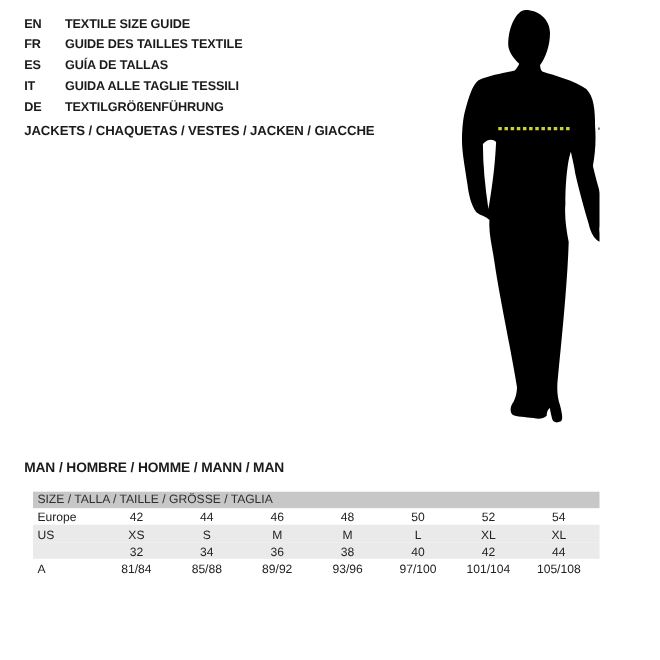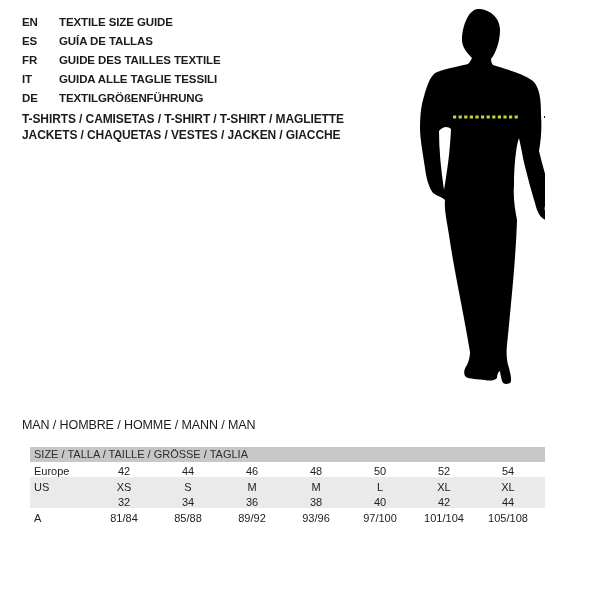--- a/index.html
+++ b/index.html
@@ -19,21 +19,21 @@
   .categories{position:absolute;left:22px;top:111px;font-size:12px;font-weight:700;line-height:16px;letter-spacing:-0.1px;}
   
   .figure{position:absolute;left:390px;top:0;width:210px;height:400px;}
   .figure svg{display:block;}
   .silhouette{fill:var(--c-body);}
   .cutout{fill:#ffffff;}
   .chest-line{stroke:var(--c-dash);stroke-width:3;stroke-dasharray:3.2 2.4;}
   .leader-line{stroke:var(--c-ink);stroke-width:2;stroke-dasharray:3.5 3;}
   .measure-text{font-family:"Liberation Sans",sans-serif;font-size:14px;fill:var(--c-ink);}
   
-  .section-title{position:absolute;left:22px;top:418px;font-size:12.5px;font-weight:400;letter-spacing:-0.1px;}
+  .section-title{position:absolute;left:22px;top:418px;font-size:12.5px;font-weight:700;letter-spacing:-0.1px;}
   
   .size-table{position:absolute;left:30px;top:447px;width:574px;font-size:11px;color:#222;}
   .st-header{height:15px;line-height:15px;background:var(--c-band);padding-left:4px;font-size:11px;color:#2e2e2e;}
   .st-row{display:flex;height:15.4px;align-items:flex-end;}
   .st-row.shaded{background:var(--c-stripe);}
   .st-label{width:58px;padding-left:4px;}
   .st-cell{flex:1;text-align:center;}
   
   .footnote{position:absolute;left:22px;top:547px;font-size:11.5px;font-weight:700;letter-spacing:-0.1px;}
 </style>
@@ -41,39 +41,38 @@
 <body>
 
 <div class="canvas">
 
   <div class="lang-list">
     <div class="lang-row">
       <span class="lang-code">EN</span>
       <span class="lang-label">TEXTILE SIZE GUIDE</span>
     </div>
     <div class="lang-row">
+      <span class="lang-code">FR</span>
+      <span class="lang-label">GUIDE DES TAILLES TEXTILE</span>
+    </div>
+    <div class="lang-row">
       <span class="lang-code">ES</span>
       <span class="lang-label">GUÍA DE TALLAS</span>
-    </div>
-    <div class="lang-row">
-      <span class="lang-code">FR</span>
-      <span class="lang-label">GUIDE DES TAILLES TEXTILE</span>
     </div>
     <div class="lang-row">
       <span class="lang-code">IT</span>
       <span class="lang-label">GUIDA ALLE TAGLIE TESSILI</span>
     </div>
     <div class="lang-row">
       <span class="lang-code">DE</span>
       <span class="lang-label">TEXTILGRÖßENFÜHRUNG</span>
     </div>
   </div>
 
   <div class="categories">
-    <div>T-SHIRTS / CAMISETAS / T-SHIRT / T-SHIRT / MAGLIETTE</div>
     <div>JACKETS / CHAQUETAS / VESTES / JACKEN / GIACCHE</div>
   </div>
 
   <div class="figure">
     <svg width="210" height="400" viewBox="0 0 210 400">
       <path class="silhouette" d="
         M88 9
         C99 9 110 17 110 30
         C110 41 106 53 101 59
         C101 62 102 64 103 65

